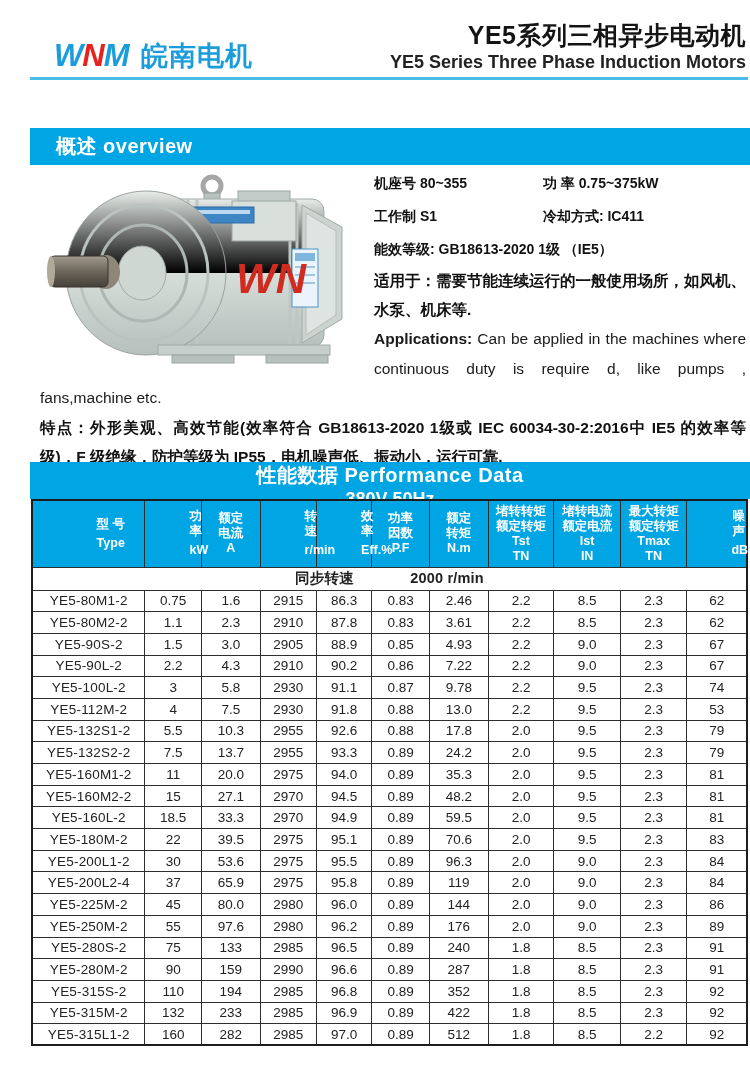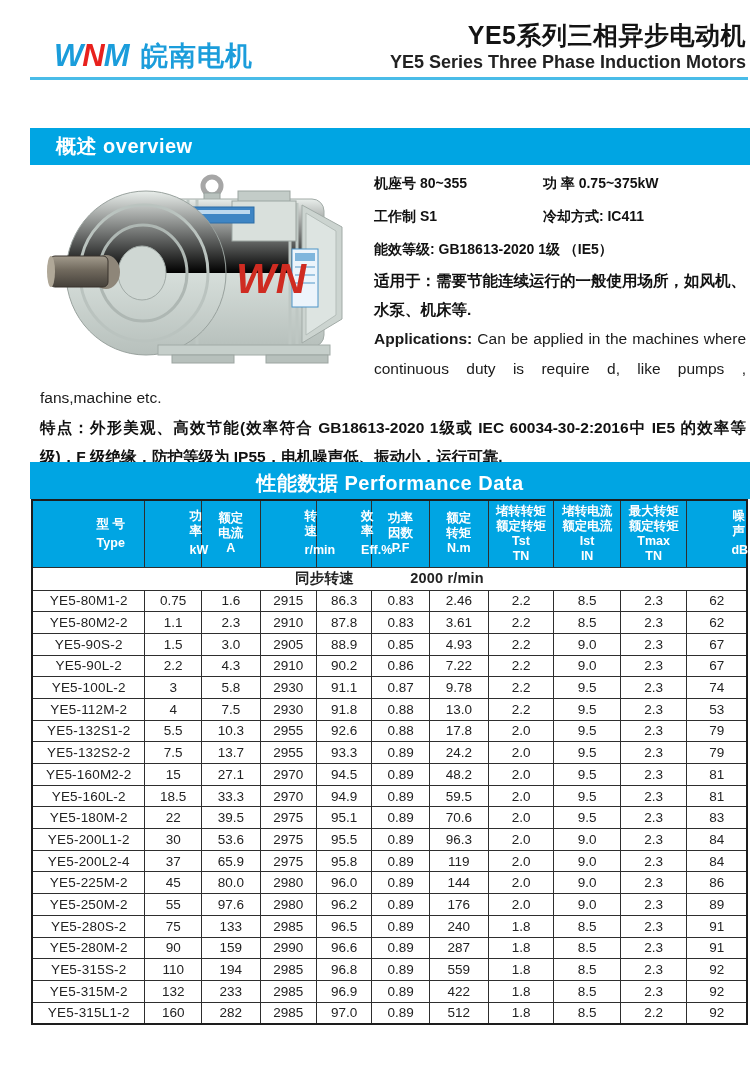--- a/index.html
+++ b/index.html
@@ -20,21 +20,21 @@
   .logo .cname { font-size:27px; font-weight:700; color:#1b9ddb; margin-left:8px; letter-spacing:1px; vertical-align:1px; }
   .titles { position:absolute; right:2px; top:20px; text-align:right; }
   .title-cn { font-size:25px; font-weight:700; color:#141414; letter-spacing:0.5px; line-height:30px; }
   .title-en { font-size:18px; font-weight:700; color:#222; line-height:24px; }
   .brand-rule { position:absolute; top:77px; left:0; width:718px; height:3px; background:#49bce8; }
 
   
   .secbar {
     position:absolute; left:30px; width:720px; height:37px;
     background:#00a5e3; color:#fff; display:flex; align-items:center;
-    justify-content:space-between; padding:8px 26px;
+    justify-content:space-between; padding:0 26px;
   }
   .secbar .t { font-size:20px; font-weight:700; letter-spacing:0.5px; }
   .secbar .r { font-size:18px; font-weight:700; }
   #overview-bar { top:128px; }
   #perf-bar { top:462px;flex-direction:column; }
 
   
   .ov-body { position:absolute; top:167px; left:40px; width:706px; }
   .motor { float:left; width:322px; height:196px; margin:2px 12px 4px 0; }
   .spec-line { font-size:14px; font-weight:700; line-height:33px; white-space:nowrap; color:#111; }
@@ -351,20 +351,33 @@
             <td>2955</td>
             <td>93.3</td>
             <td>0.89</td>
             <td>24.2</td>
             <td>2.0</td>
             <td>9.5</td>
             <td>2.3</td>
             <td>79</td>
           </tr>
           <tr>
+            <td>YE5-160M1-2</td>
+            <td>11</td>
+            <td>20.0</td>
+            <td>2975</td>
+            <td>94.0</td>
+            <td>0.89</td>
+            <td>35.3</td>
+            <td>2.0</td>
+            <td>9.5</td>
+            <td>2.3</td>
+            <td>81</td>
+          </tr>
+          <tr>
             <td>YE5-160M2-2</td>
             <td>15</td>
             <td>27.1</td>
             <td>2970</td>
             <td>94.5</td>
             <td>0.89</td>
             <td>48.2</td>
             <td>2.0</td>
             <td>9.5</td>
             <td>2.3</td>
@@ -474,21 +487,21 @@
             <td>2.3</td>
             <td>91</td>
           </tr>
           <tr>
             <td>YE5-315S-2</td>
             <td>110</td>
             <td>194</td>
             <td>2985</td>
             <td>96.8</td>
             <td>0.89</td>
-            <td>559</td>
+            <td>352</td>
             <td>1.8</td>
             <td>8.5</td>
             <td>2.3</td>
             <td>92</td>
           </tr>
           <tr>
             <td>YE5-315M-2</td>
             <td>132</td>
             <td>233</td>
             <td>2985</td>

